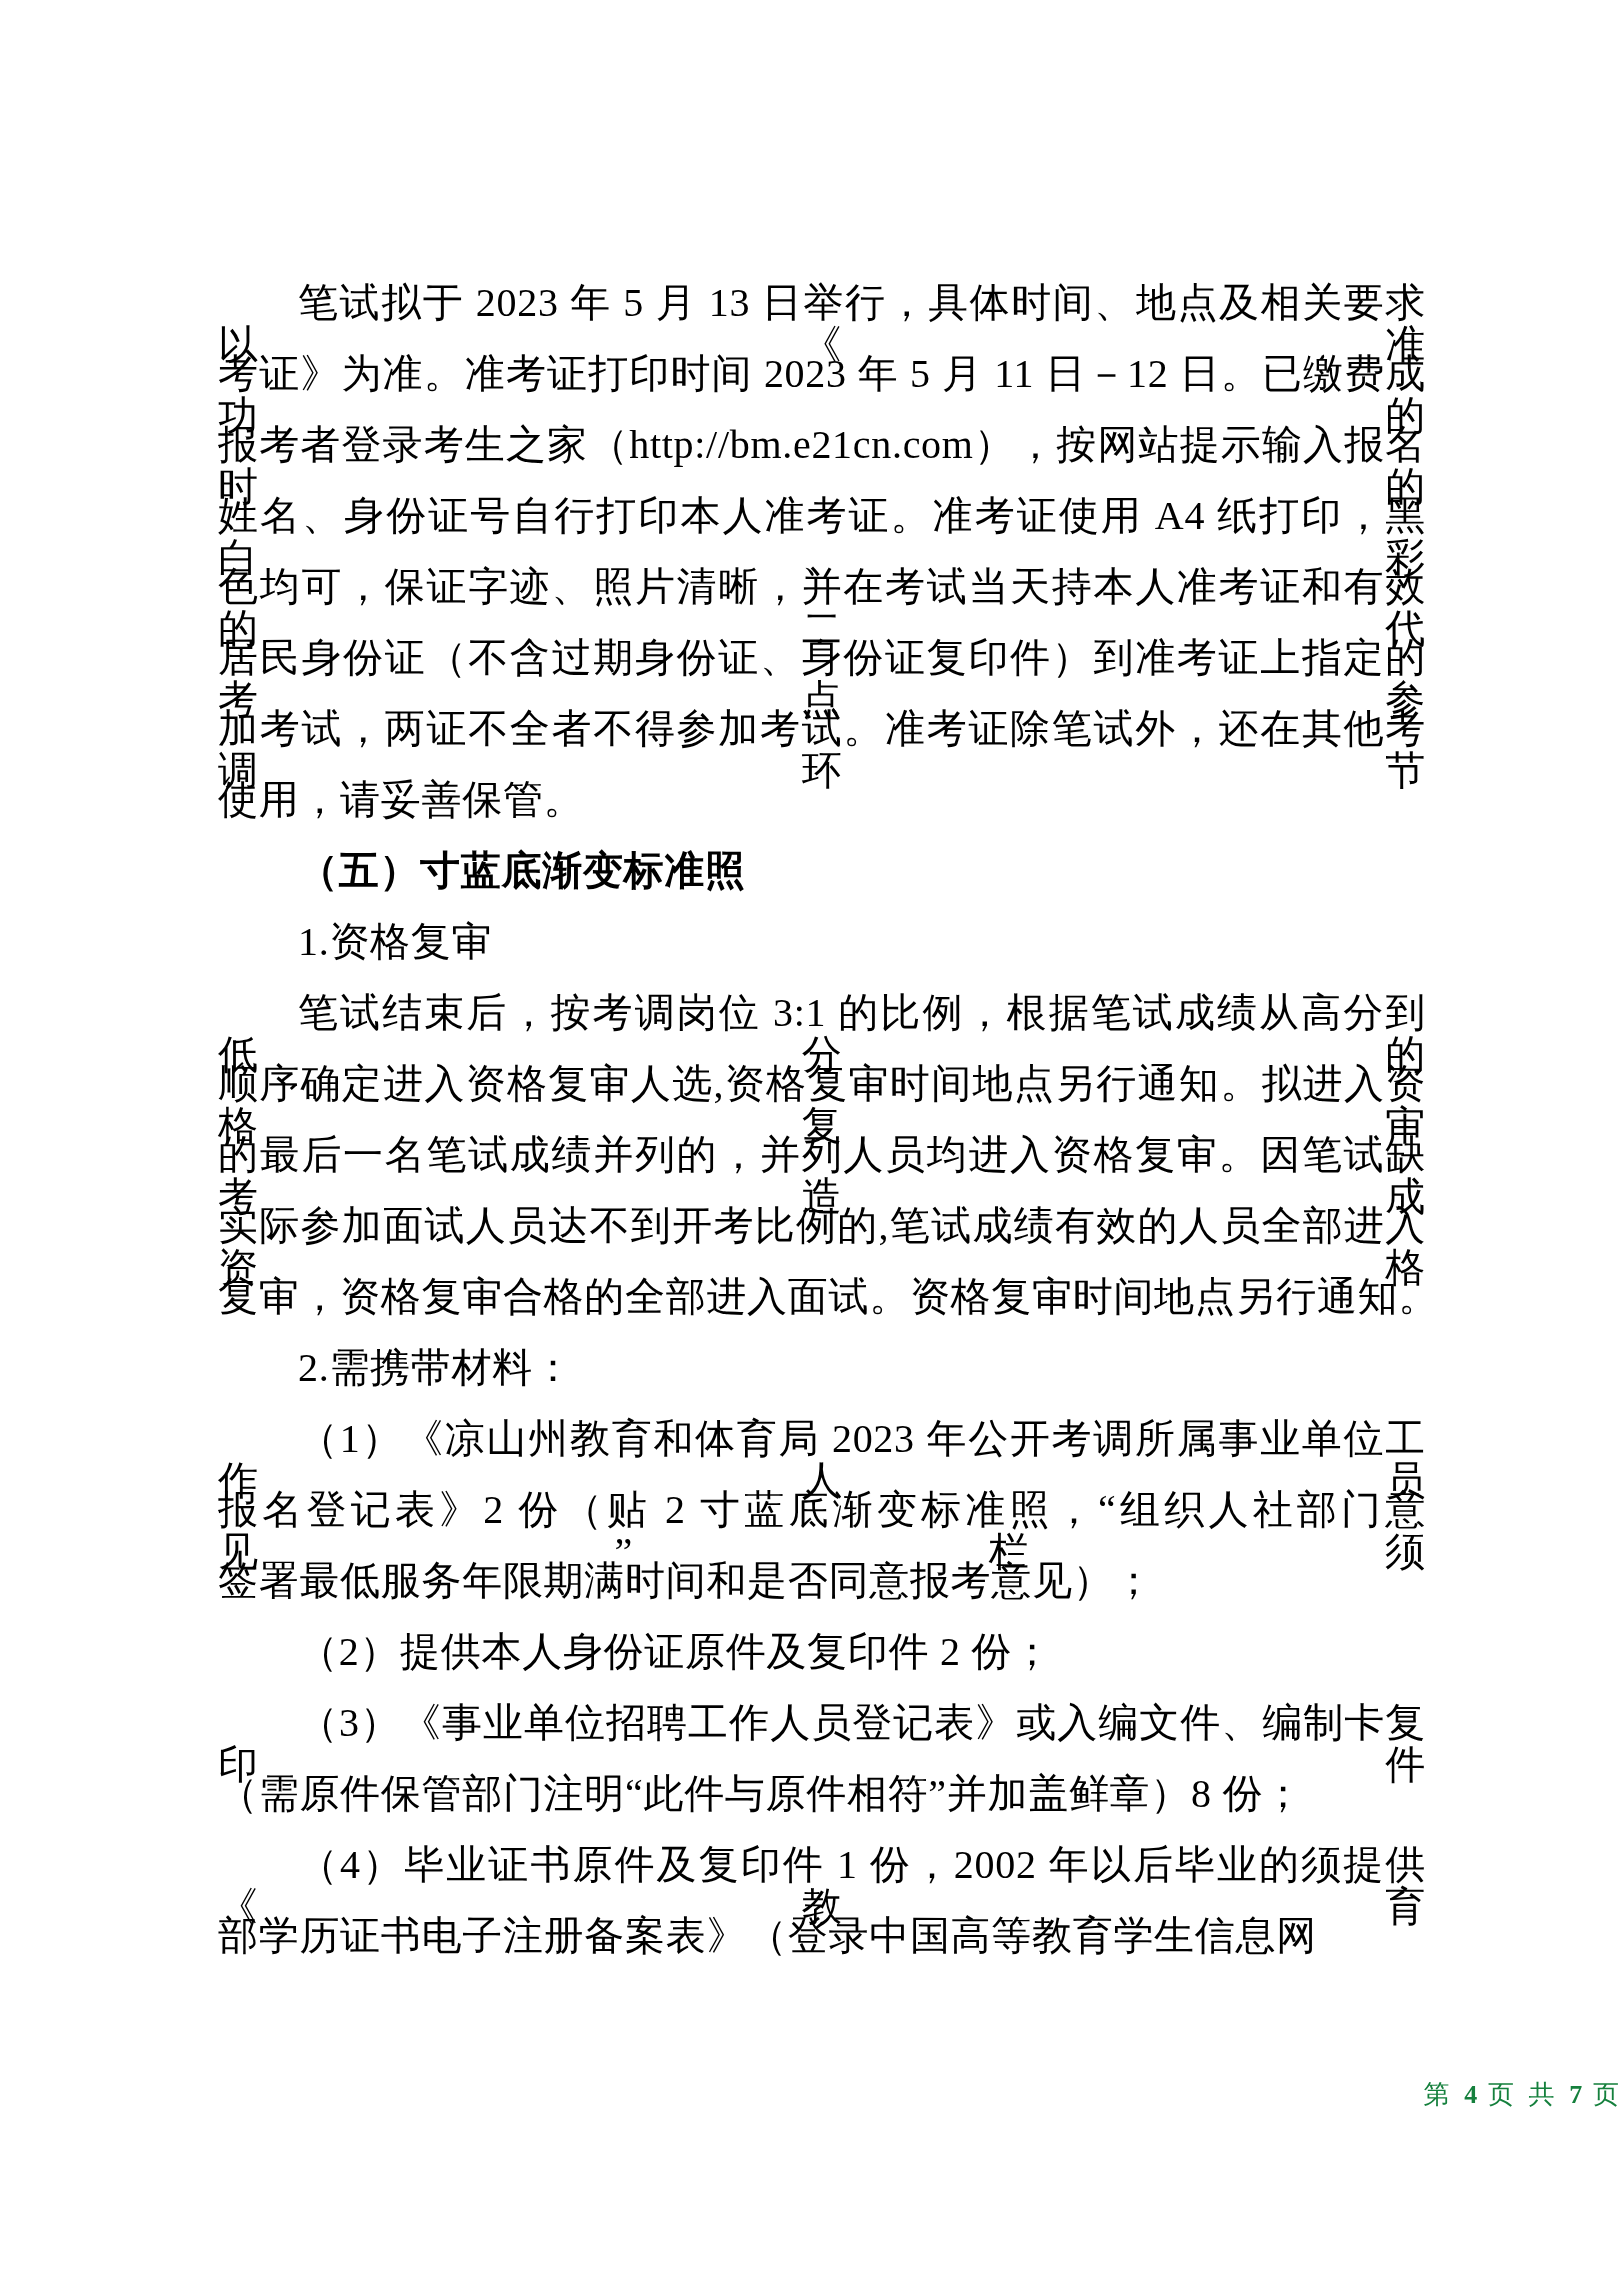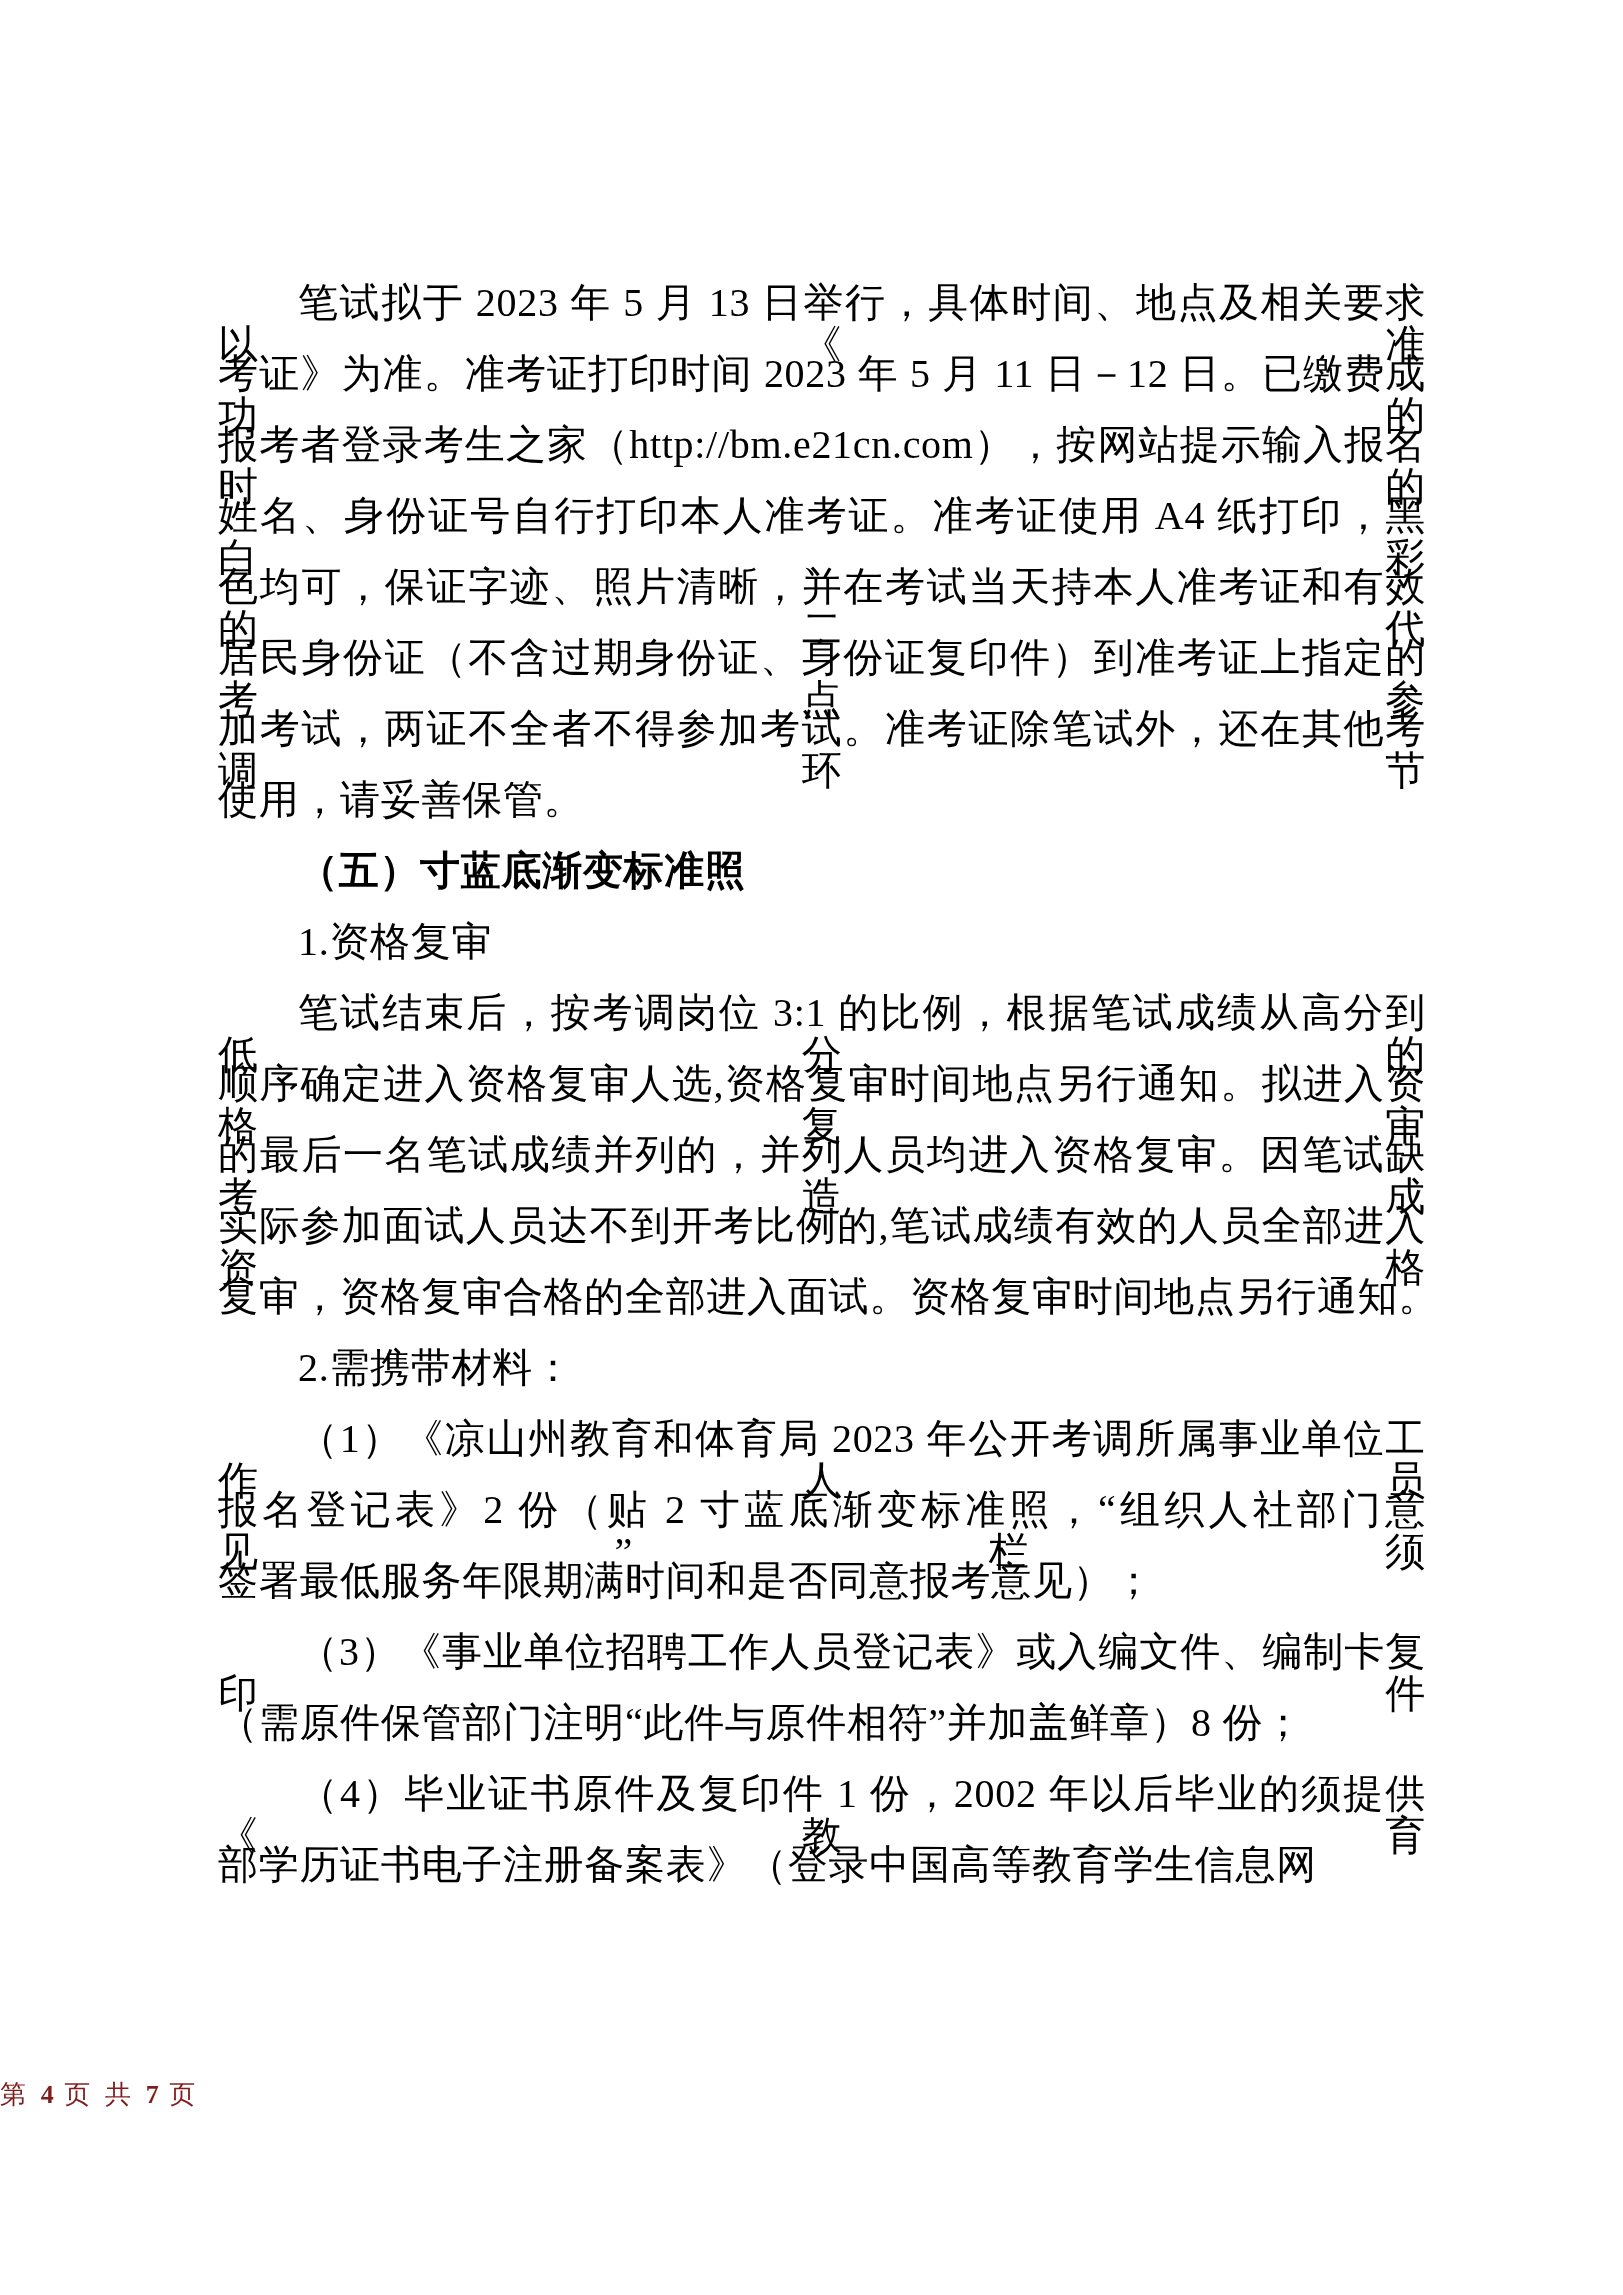--- a/index.html
+++ b/index.html
@@ -41,25 +41,25 @@
     text-indent: 80px;
   }
   .bold {
     font-weight: 700;
   }
   .footer {
     position: absolute;
     top: 2078px;
     left: 0;
     width: 1623px;
-    text-align: left;
+    text-align: right;
     font-size: 26px;
     line-height: 33px;
     letter-spacing: 4.1px;
-    color: #7f1d1d;
+    color: #15803d;
   }
   .footer b {
     font-weight: 700;
     letter-spacing: 0;
   }
 </style>
 </head>
 <body>
 
 <div class="page">
@@ -76,20 +76,21 @@
     <div class="line indent">1.资格复审</div>
     <div class="line indent just">笔试结束后，按考调岗位 3:1 的比例，根据笔试成绩从高分到低分的</div>
     <div class="line just">顺序确定进入资格复审人选,资格复审时间地点另行通知。拟进入资格复审</div>
     <div class="line just">的最后一名笔试成绩并列的，并列人员均进入资格复审。因笔试缺考造成</div>
     <div class="line just">实际参加面试人员达不到开考比例的,笔试成绩有效的人员全部进入资格</div>
     <div class="line">复审，资格复审合格的全部进入面试。资格复审时间地点另行通知。</div>
     <div class="line indent">2.需携带材料：</div>
     <div class="line indent just">（1）《凉山州教育和体育局 2023 年公开考调所属事业单位工作人员</div>
     <div class="line just">报名登记表》2 份（贴 2 寸蓝底渐变标准照，“组织人社部门意见”栏须</div>
     <div class="line">签署最低服务年限期满时间和是否同意报考意见）；</div>
+    <div class="line indent">（2）提供本人身份证原件及复印件 2 份；</div>
     <div class="line indent just">（3）《事业单位招聘工作人员登记表》或入编文件、编制卡复印件</div>
     <div class="line">（需原件保管部门注明“此件与原件相符”并加盖鲜章）8 份；</div>
     <div class="line indent just">（4）毕业证书原件及复印件 1 份，2002 年以后毕业的须提供《教育</div>
     <div class="line">部学历证书电子注册备案表》（登录中国高等教育学生信息网</div>
   </div>
 
   <div class="footer">
     <span>第 </span><b>4</b><span> 页 共 </span><b>7</b><span> 页</span>
   </div>
 </div>

